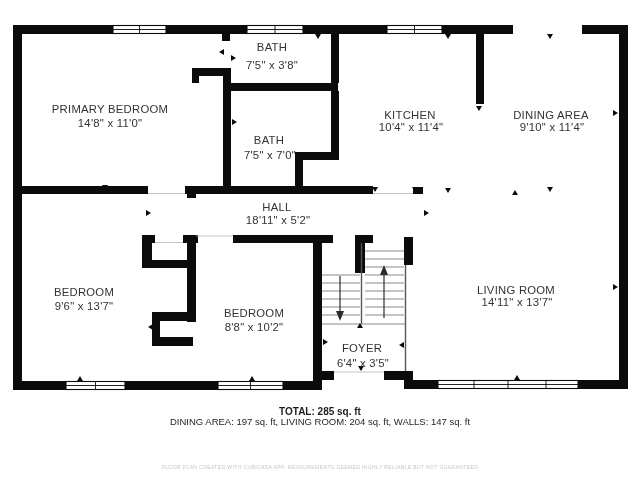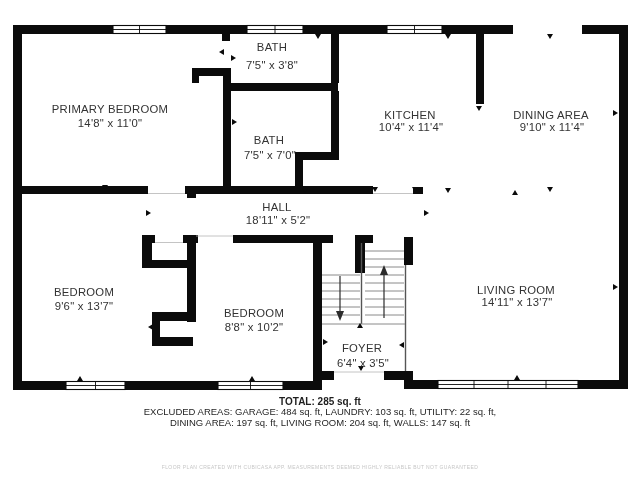--- a/index.html
+++ b/index.html
@@ -10,21 +10,21 @@
           font-size:11.3px;letter-spacing:.25px;}
   .wall{fill:#0b0b0b;}
   .win{fill:#fff;stroke:#0b0b0b;stroke-width:1.1;}
   .winline{stroke:#0b0b0b;stroke-width:0.9;}
   .tick{fill:#0b0b0b;}
   .tread{stroke:#8a8a8a;stroke-width:1;}
   .thin{stroke:#b5b5b5;stroke-width:0.8;}
   .rail{stroke:#555;stroke-width:1.4;}
   .arrowstem{stroke:#2c2c2c;stroke-width:1.2;}
   .arrowhead{fill:#2c2c2c;}
-  #summary{position:absolute;left:0;top:397px;width:640px;text-align:center;
+  #summary{position:absolute;left:0;top:407px;width:640px;text-align:center;
           color:#1f1f1f;font-size:9.5px;line-height:10.4px;}
   #summary .total{font-weight:bold;font-size:10px;}
   #disclaimer{position:absolute;left:0;top:464px;width:640px;text-align:center;
           color:#c6c6c6;font-size:5px;letter-spacing:.4px;}
 </style>
 </head>
 <body>
 
 <div id="canvas">
 
@@ -229,19 +229,18 @@
     </g>
     <g>
       <text class="room-name" x="516" y="294">LIVING ROOM</text>
       <text class="room-dims" x="517" y="306">14'11" x 13'7"</text>
     </g>
   </g>
 </svg>
 
   <div id="summary">
     <div class="total">TOTAL: 285 sq. ft</div>
-    <div>EXCLUDED AREAS: GARAGE: 484 sq. ft, LAUNDRY: 103 sq. ft, UTILITY: 22 sq. ft,</div>
     <div>DINING AREA: 197 sq. ft, LIVING ROOM: 204 sq. ft, WALLS: 147 sq. ft</div>
   </div>
 
   <div id="disclaimer">FLOOR PLAN CREATED WITH CUBICASA APP. MEASUREMENTS DEEMED HIGHLY RELIABLE BUT NOT GUARANTEED</div>
 
 </div>
 
 </body></html>

